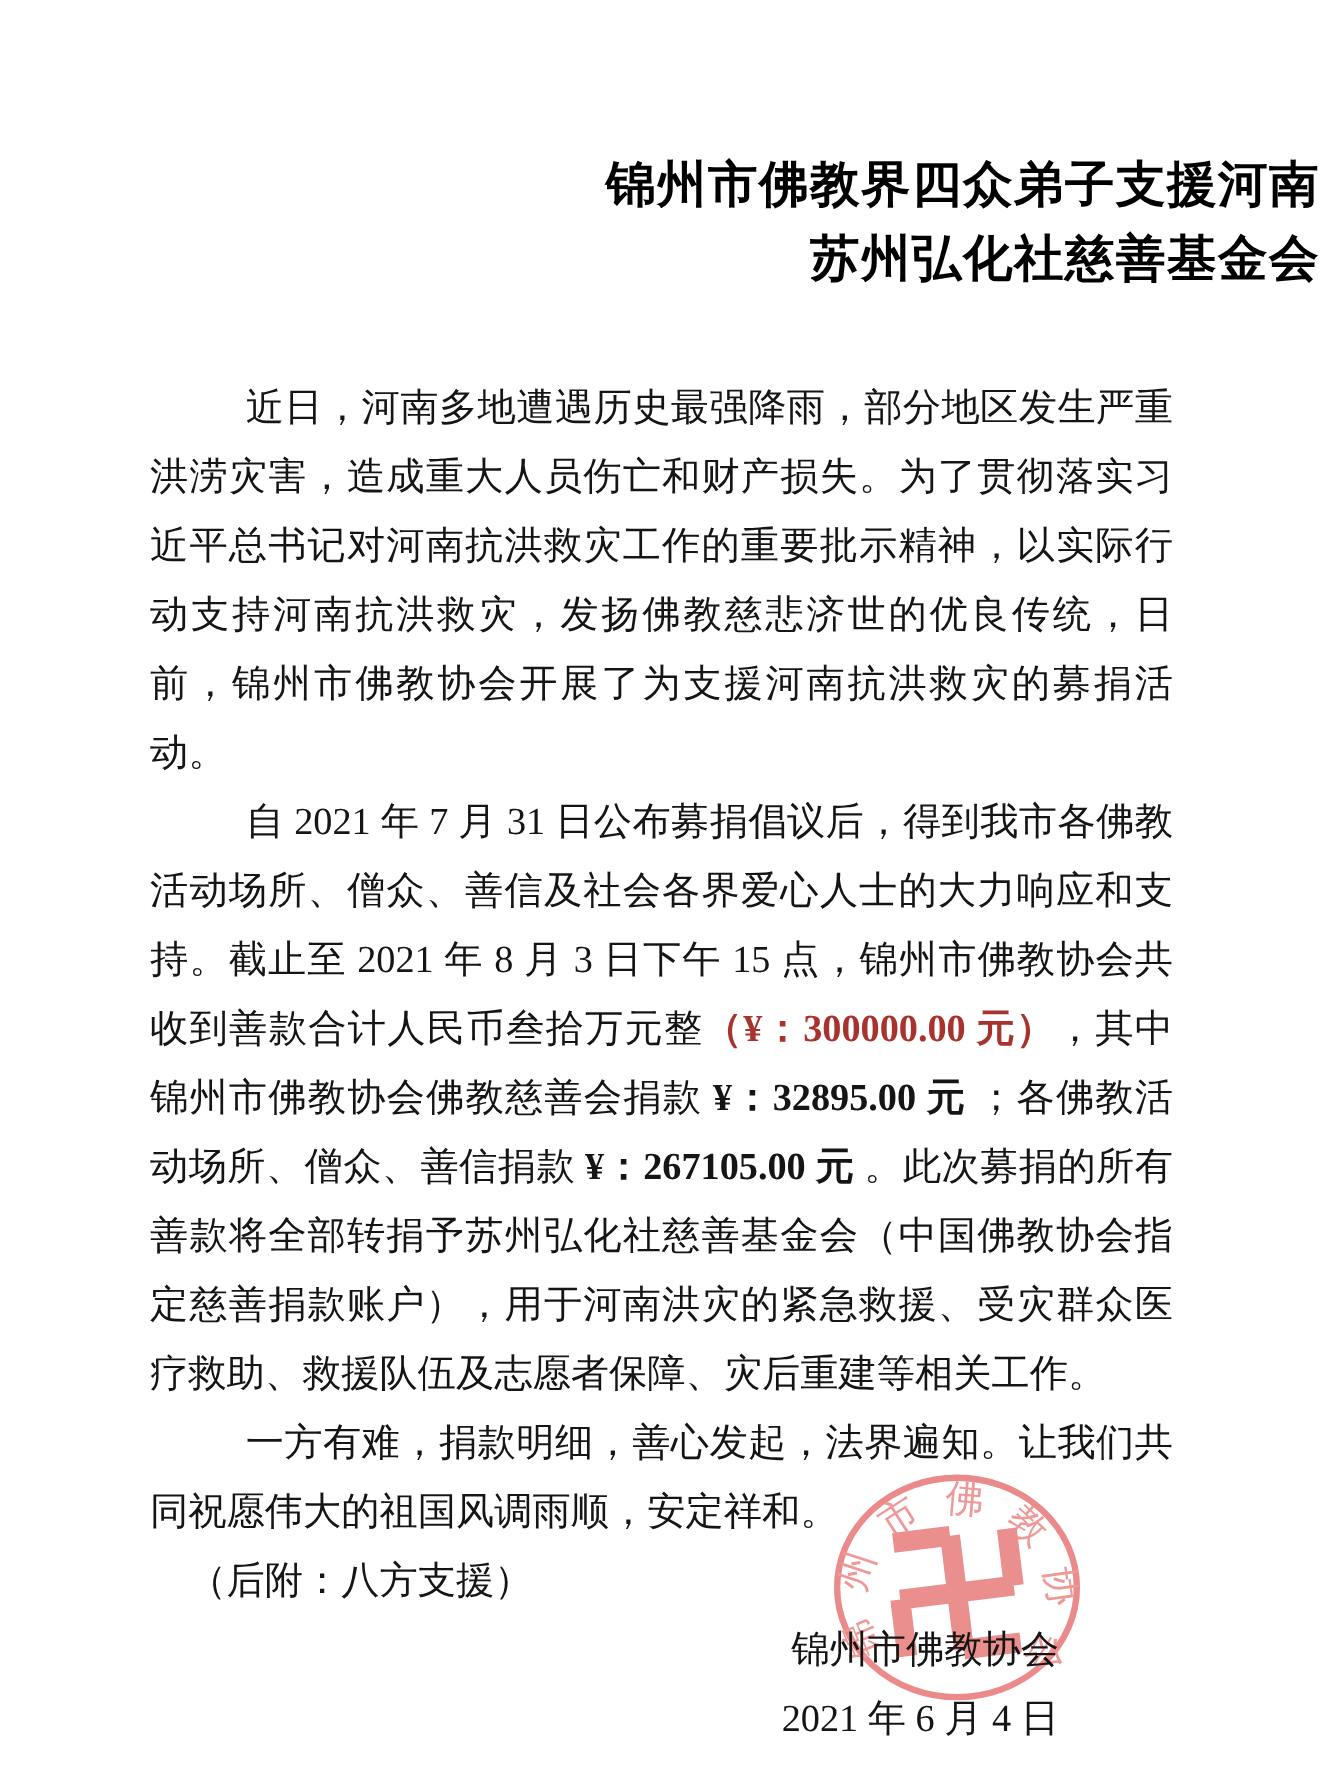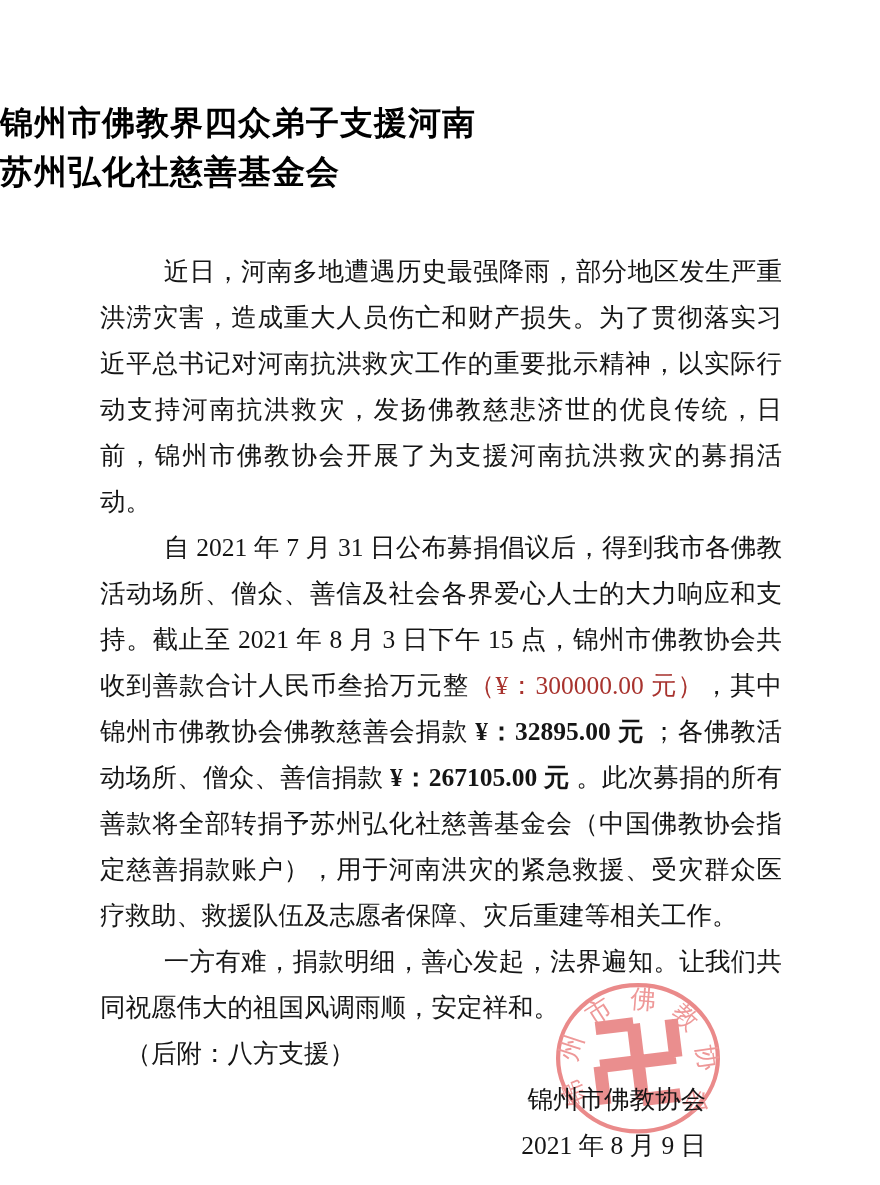--- a/index.html
+++ b/index.html
@@ -12,40 +12,40 @@
     position:relative;
     width:880px;height:1185px;
     background:#ffffff;
     overflow:hidden;
     font-family:"Liberation Serif","DejaVu Serif",serif;
     color:var(--ink);
   }
   .title{
     position:absolute;
     top:98px;left:0;right:0;
-    text-align:left;
+    text-align:right;
     font-family:"Liberation Sans","DejaVu Sans",sans-serif;
     font-weight:bold;
     font-size:33px;
     line-height:49px;
     letter-spacing:1px;
     color:#000;
   }
   .content{
     position:absolute;
     top:249px;left:100px;
     width:682px;
     font-size:25.5px;
     line-height:46px;
     text-align:justify;
     text-justify:inter-ideograph;
     z-index:1;
   }
   .content p{margin:0;padding:0;}
-  .seg-red{color:var(--red);}
+  .seg-red{color:var(--red);font-weight:bold;}
   .seg-amount-underline{
     font-weight:bold;
     text-decoration-thickness:2px;
     text-underline-offset:6px;
   }
   .seg-underline{
     text-decoration-thickness:1.5px;
     text-underline-offset:5px;
   }
   .signature{
@@ -71,21 +71,21 @@
   </div>
 
   <div class="content">
 
     <p style="text-indent: 2.5em;"><span class="seg">近日，河南多地遭遇历史最强降雨，部分地区发生严重洪涝灾害，造成重大人员伤亡和财产损失。为了贯彻落实习近平总书记对河南抗洪救灾工作的重要批示精神，以实际行动支持河南抗洪救灾，发扬佛教慈悲济世的优良传统，日前，锦州市佛教协会开展了为支援河南抗洪救灾的募捐活动。</span></p>
       <p style="text-indent: 2.5em;"><span class="seg">自 2021 年 7 月 31 日公布募捐倡议后，得到我市各佛教活动场所、僧众、善信及社会各界爱心人士的大力响应和支持。截止至 2021 年 8 月 3 日下午 15 点，锦州市佛教协会共收到善款合计人民币叁拾万元整</span><span class="seg-red">（¥：300000.00 元）</span><span class="seg">，其中锦州市佛教协会佛教慈善会捐款</span><span class="seg-amount-underline"> ¥：32895.00 元 </span><span class="seg">；各佛教活动场所、僧众、善信捐款</span><span class="seg-amount-underline"> ¥：267105.00 元 </span><span class="seg">。此次募捐的所有善款将全部转捐予</span><span class="seg-underline">苏州弘化社慈善基金会</span><span class="seg">（中国佛教协会指定慈善捐款账户），用于河南洪灾的紧急救援、受灾群众医疗救助、救援队伍及志愿者保障、灾后重建等相关工作。</span></p>
       <p style="text-indent: 2.5em;"><span class="seg">一方有难，捐款明细，善心发起，法界遍知。让我们共同祝愿伟大的祖国风调雨顺，安定祥和。</span></p>
       <p style="text-indent: 1em;"><span class="seg">（后附：八方支援）</span></p>
       <div class="signature">
       <div>锦州市佛教协会</div>
-      <div>2021 年 8 月 9 日</div>
+      <div>2021 年 6 月 4 日</div>
     </div>
   </div>
 
   <svg class="seal" viewBox="0 0 200 200" aria-hidden="true">
     <ellipse cx="100" cy="98" rx="94" ry="86" fill="none" stroke="#e87a7a" stroke-width="5"></ellipse>
     <path id="sealArc" d="M 42,150 A 72,70 0 1 1 158,150" fill="none"></path>
     <text font-size="30" fill="#ec8a8a" letter-spacing="2" font-family="'Liberation Serif','DejaVu Serif',serif">
       <textPath href="#sealArc" startOffset="2" textLength="320" lengthAdjust="spacing">锦州市佛教协会</textPath>
     </text>
     <g transform="translate(100,102) rotate(-7) scale(1.95) translate(-50,-50)" stroke="#e87f7f" stroke-width="8" fill="none">

